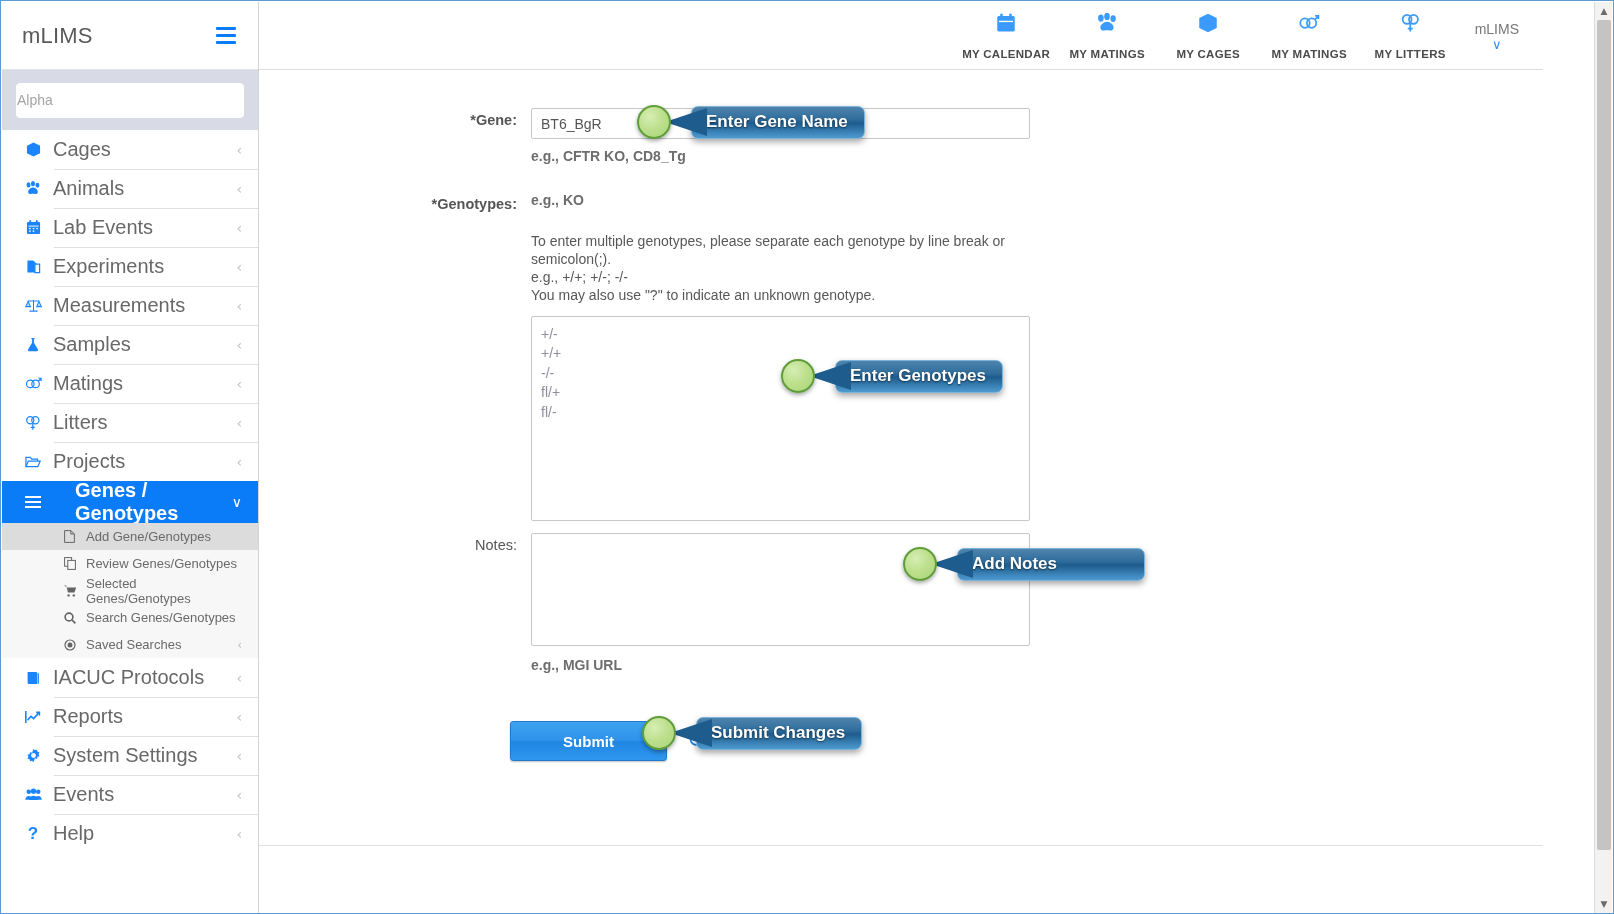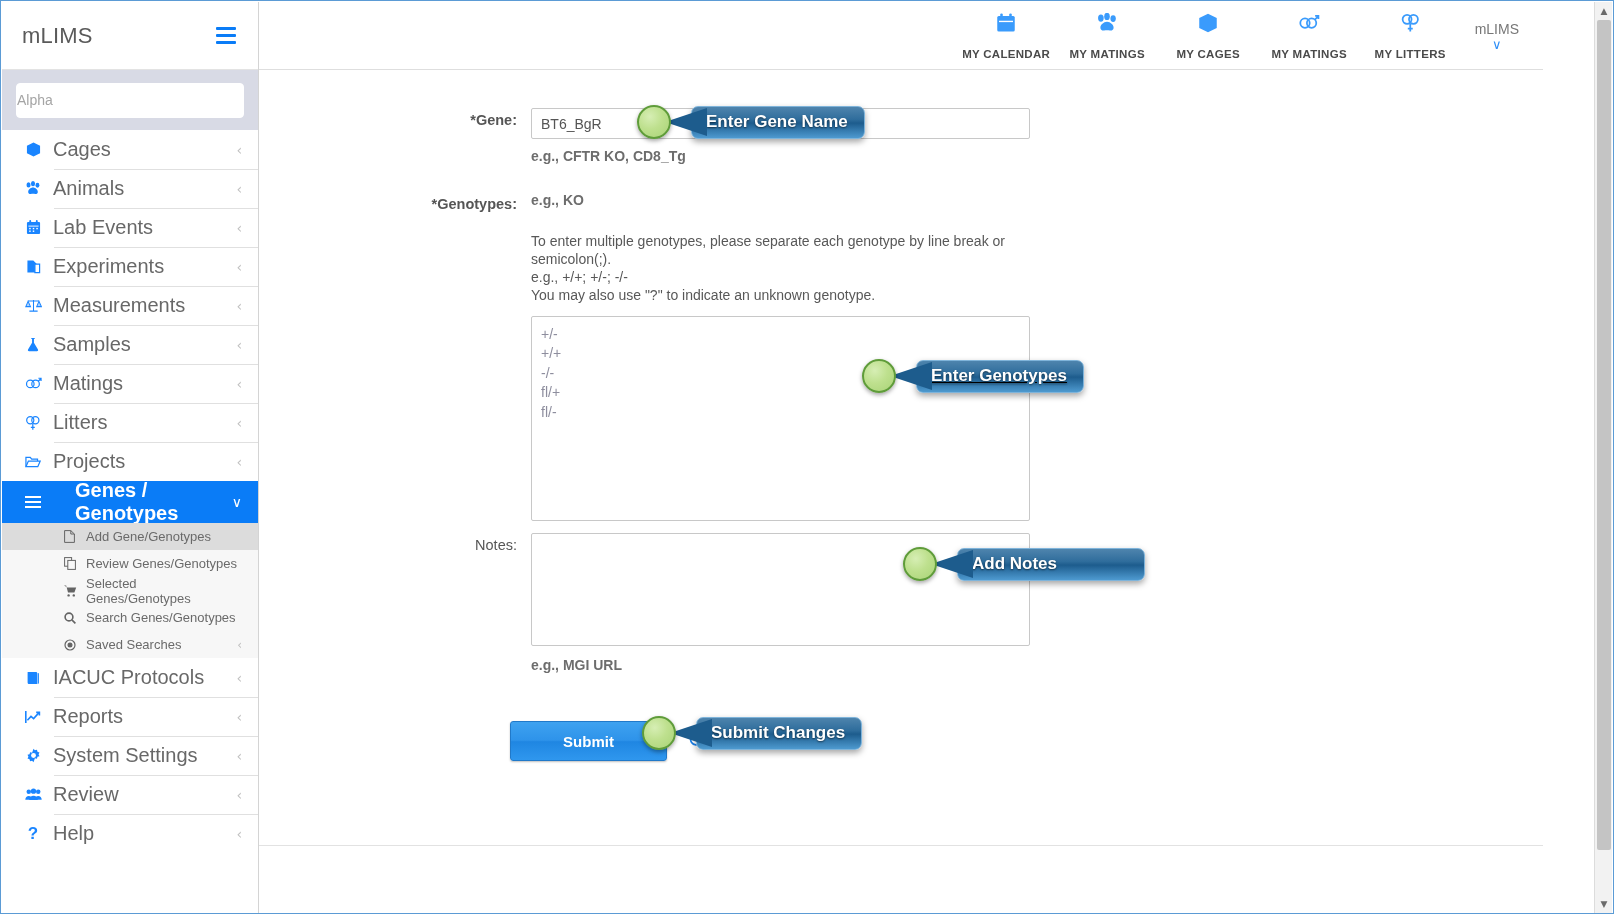--- a/index.html
+++ b/index.html
@@ -458,21 +458,21 @@
         <span class="nav-ico">
           <svg width="17" height="13" viewBox="0 0 18 13" fill="currentColor">
               <circle cx="4" cy="3.6" r="2.4"></circle>
               <circle cx="14" cy="3.6" r="2.4"></circle>
               <circle cx="9" cy="3" r="2.8"></circle>
               <path d="M.3 12c0-2.4 1.7-4 3.7-4s3.7 1.6 3.7 4z"></path>
               <path d="M10.3 12c0-2.4 1.7-4 3.7-4s3.7 1.6 3.7 4z"></path>
               <path d="M4.4 12.4c0-2.8 2-4.7 4.6-4.7s4.6 1.9 4.6 4.7z"></path>
             </svg>
         </span>
-        <span class="nav-label">Review</span>
+        <span class="nav-label">Events</span>
         <span class="nav-chev">‹</span>
       </li>
       <li class="nav-item">
         <span class="nav-ico" style="font-weight:bold;font-size:17px;">?</span>
         <span class="nav-label">Help</span>
         <span class="nav-chev">‹</span>
       </li>
     </ul>
   </div>
 
@@ -594,21 +594,21 @@
   <div id="footer"></div>
 
   <div class="callout" style="left:636px; top:104px;">
     <div class="callout-dot"></div>
     <svg class="callout-tail" viewBox="0 0 44 34">
       <path d="M2 17 44 3v28z" fill="#1d5c8d"></path>
     </svg>
     <div class="callout-bubble">Enter Gene Name</div>
   </div>
 
-  <div class="callout" style="left:861px; top:358px;text-decoration:underline;">
+  <div class="callout" style="left:780px; top:358px;">
     <div class="callout-dot"></div>
     <svg class="callout-tail" viewBox="0 0 44 34">
       <path d="M2 17 44 3v28z" fill="#1d5c8d"></path>
     </svg>
     <div class="callout-bubble">Enter Genotypes</div>
   </div>
 
   <div class="callout" style="left:902px; top:546px;">
     <div class="callout-dot"></div>
     <svg class="callout-tail" viewBox="0 0 44 34">

